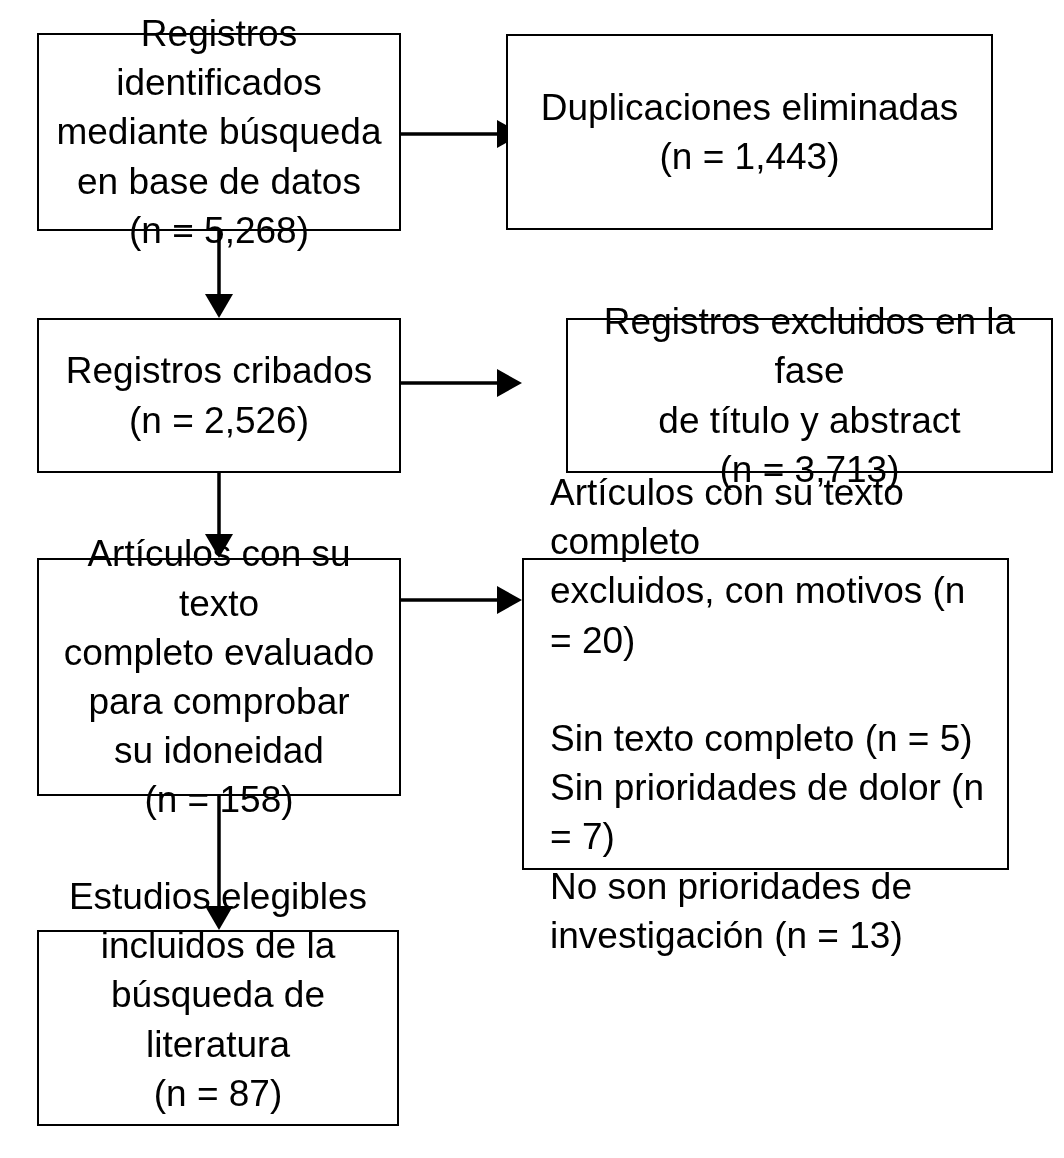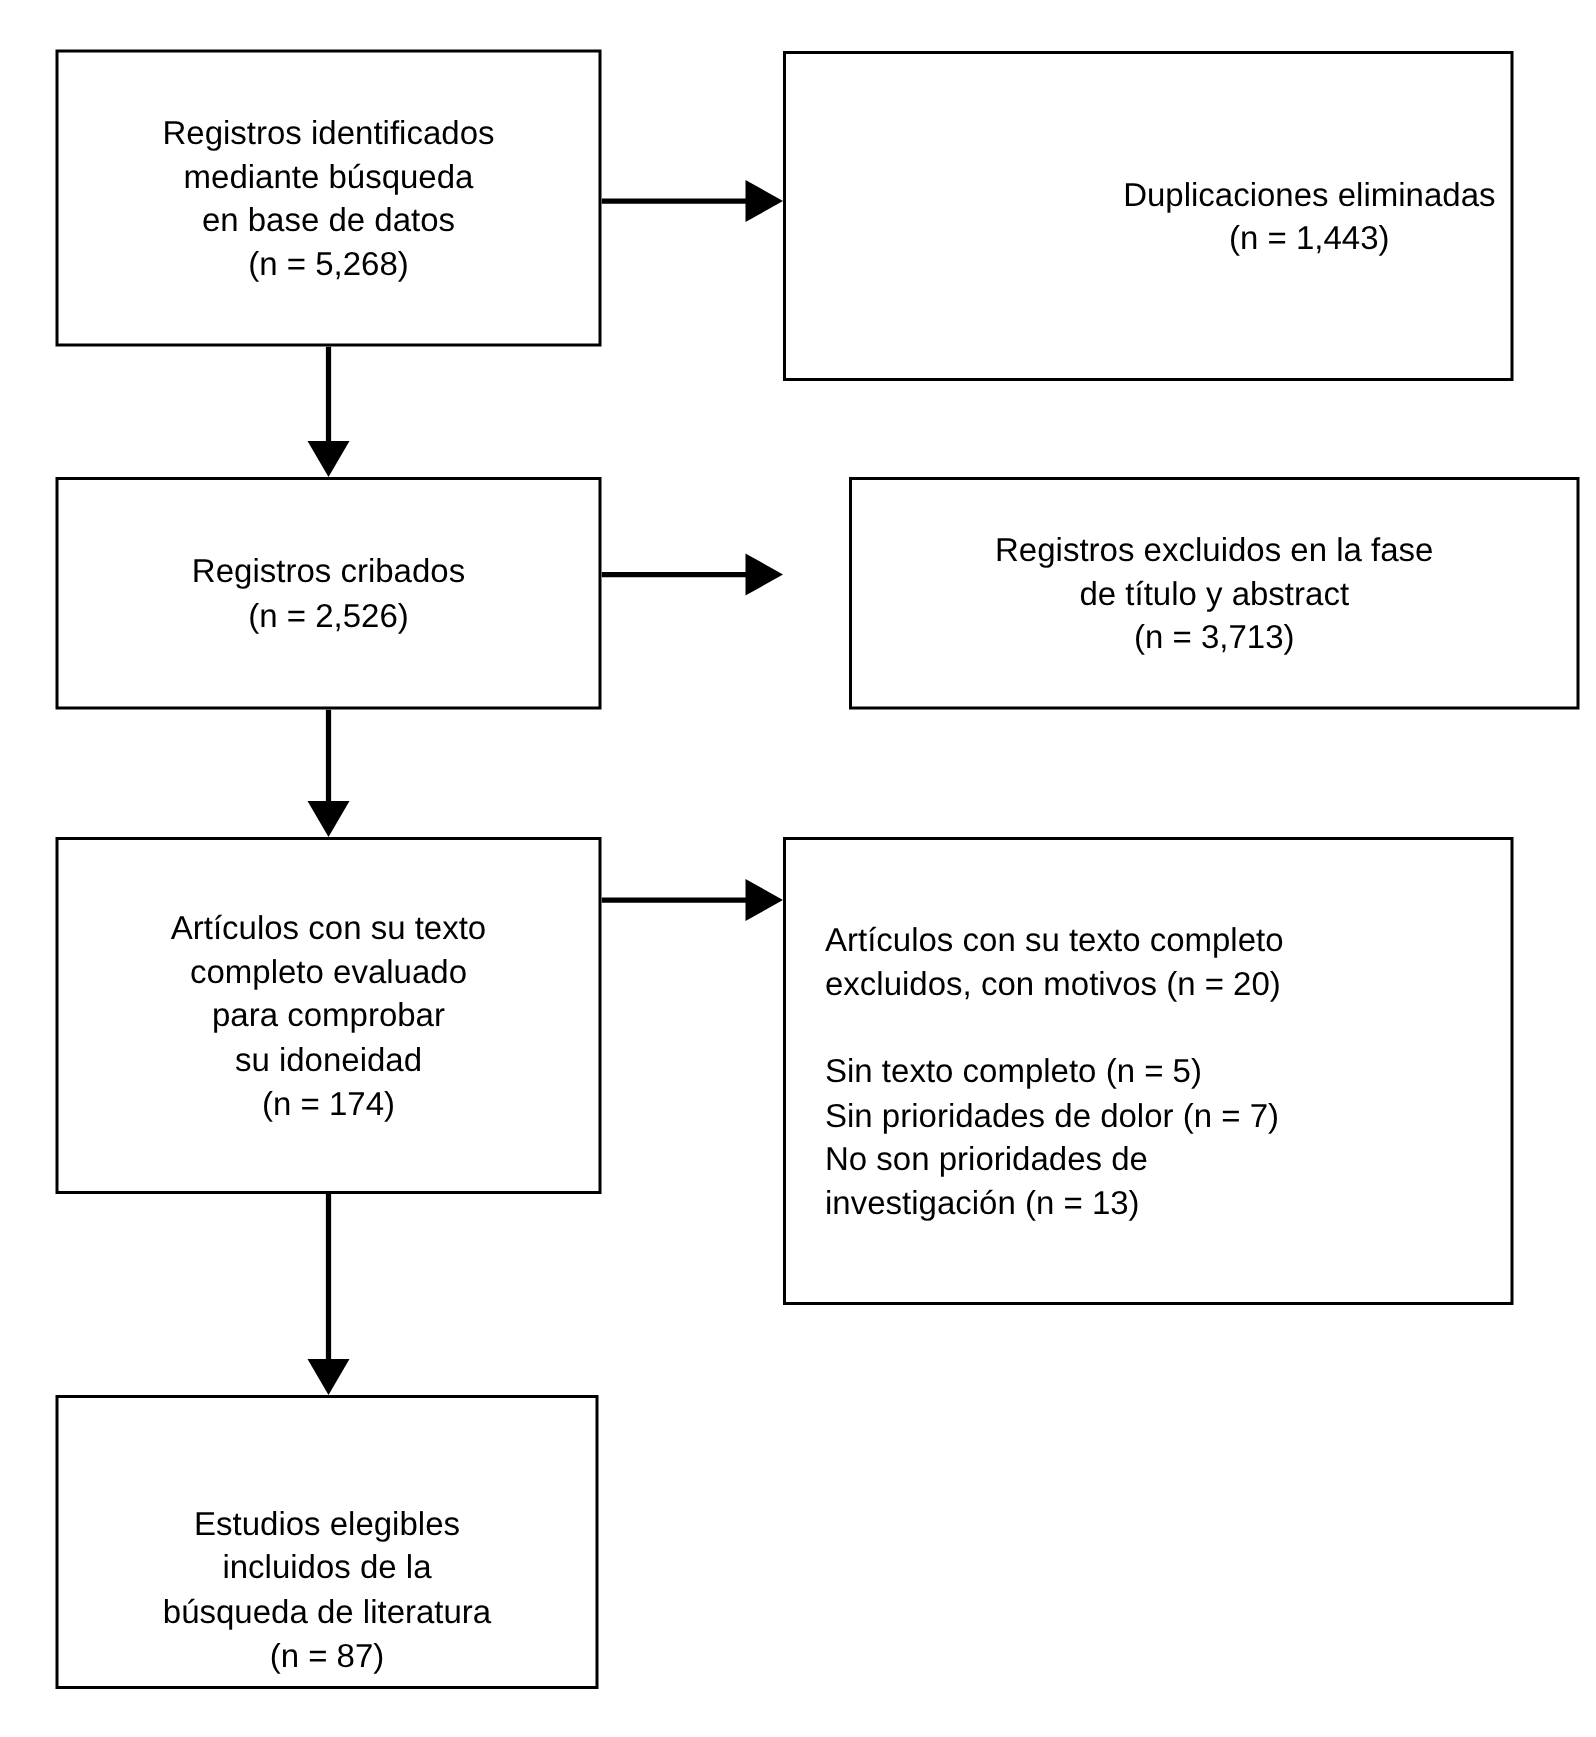--- a/index.html
+++ b/index.html
@@ -22,35 +22,35 @@
     position: absolute;
     box-sizing: border-box;
     border: 2.5px solid #000000;
     background: #ffffff;
     display: flex;
     align-items: center;
     justify-content: center;
     padding: 6px 10px;
   }
   .box-text {
-    font-size: 22px;
+    font-size: 37px;
     line-height: 1.33;
     text-align: center;
     white-space: pre-line;
     color: #000000;
   }
   .box-text.left-aligned {
     text-align: left;
     width: 100%;
     padding-left: 16px;
     box-sizing: border-box;
   }
   
   #box-identified   { left: 37px;  top: 33px;  width: 364px; height: 198px; }
-  #box-duplicates   { left: 522px; top: 34px;  width: 487px; height: 220px; justify-content: flex-end; }
+  #box-duplicates   { left: 506px; top: 34px;  width: 487px; height: 196px; }
   #box-screened     { left: 37px;  top: 318px; width: 364px; height: 155px; }
   #box-excluded-ts  { left: 522px; top: 318px; width: 487px; height: 155px; margin-left: 44px; }
   #box-fulltext     { left: 37px;  top: 558px; width: 364px; height: 238px; }
   #box-excluded-ft  { left: 522px; top: 558px; width: 487px; height: 312px; }
   #box-included     { left: 37px;  top: 930px; width: 362px; height: 196px; align-items: flex-end; }
 
   .connector-layer {
     position: absolute;
     left: 0;
     top: 0;
@@ -118,21 +118,21 @@
     <div class="box-text">Registros excluidos en la fase
 de título y abstract
 (n = 3,713)</div>
   </div>
 
   <div class="flow-box" id="box-fulltext">
     <div class="box-text">Artículos con su texto
 completo evaluado
 para comprobar
 su idoneidad
-(n = 174)</div>
+(n = 158)</div>
   </div>
 
   <div class="flow-box" id="box-excluded-ft">
     <div class="box-text left-aligned">Artículos con su texto completo
 excluidos, con motivos (n = 20)
 
 Sin texto completo (n = 5)
 Sin prioridades de dolor (n = 7)
 No son prioridades de
 investigación (n = 13)</div>

